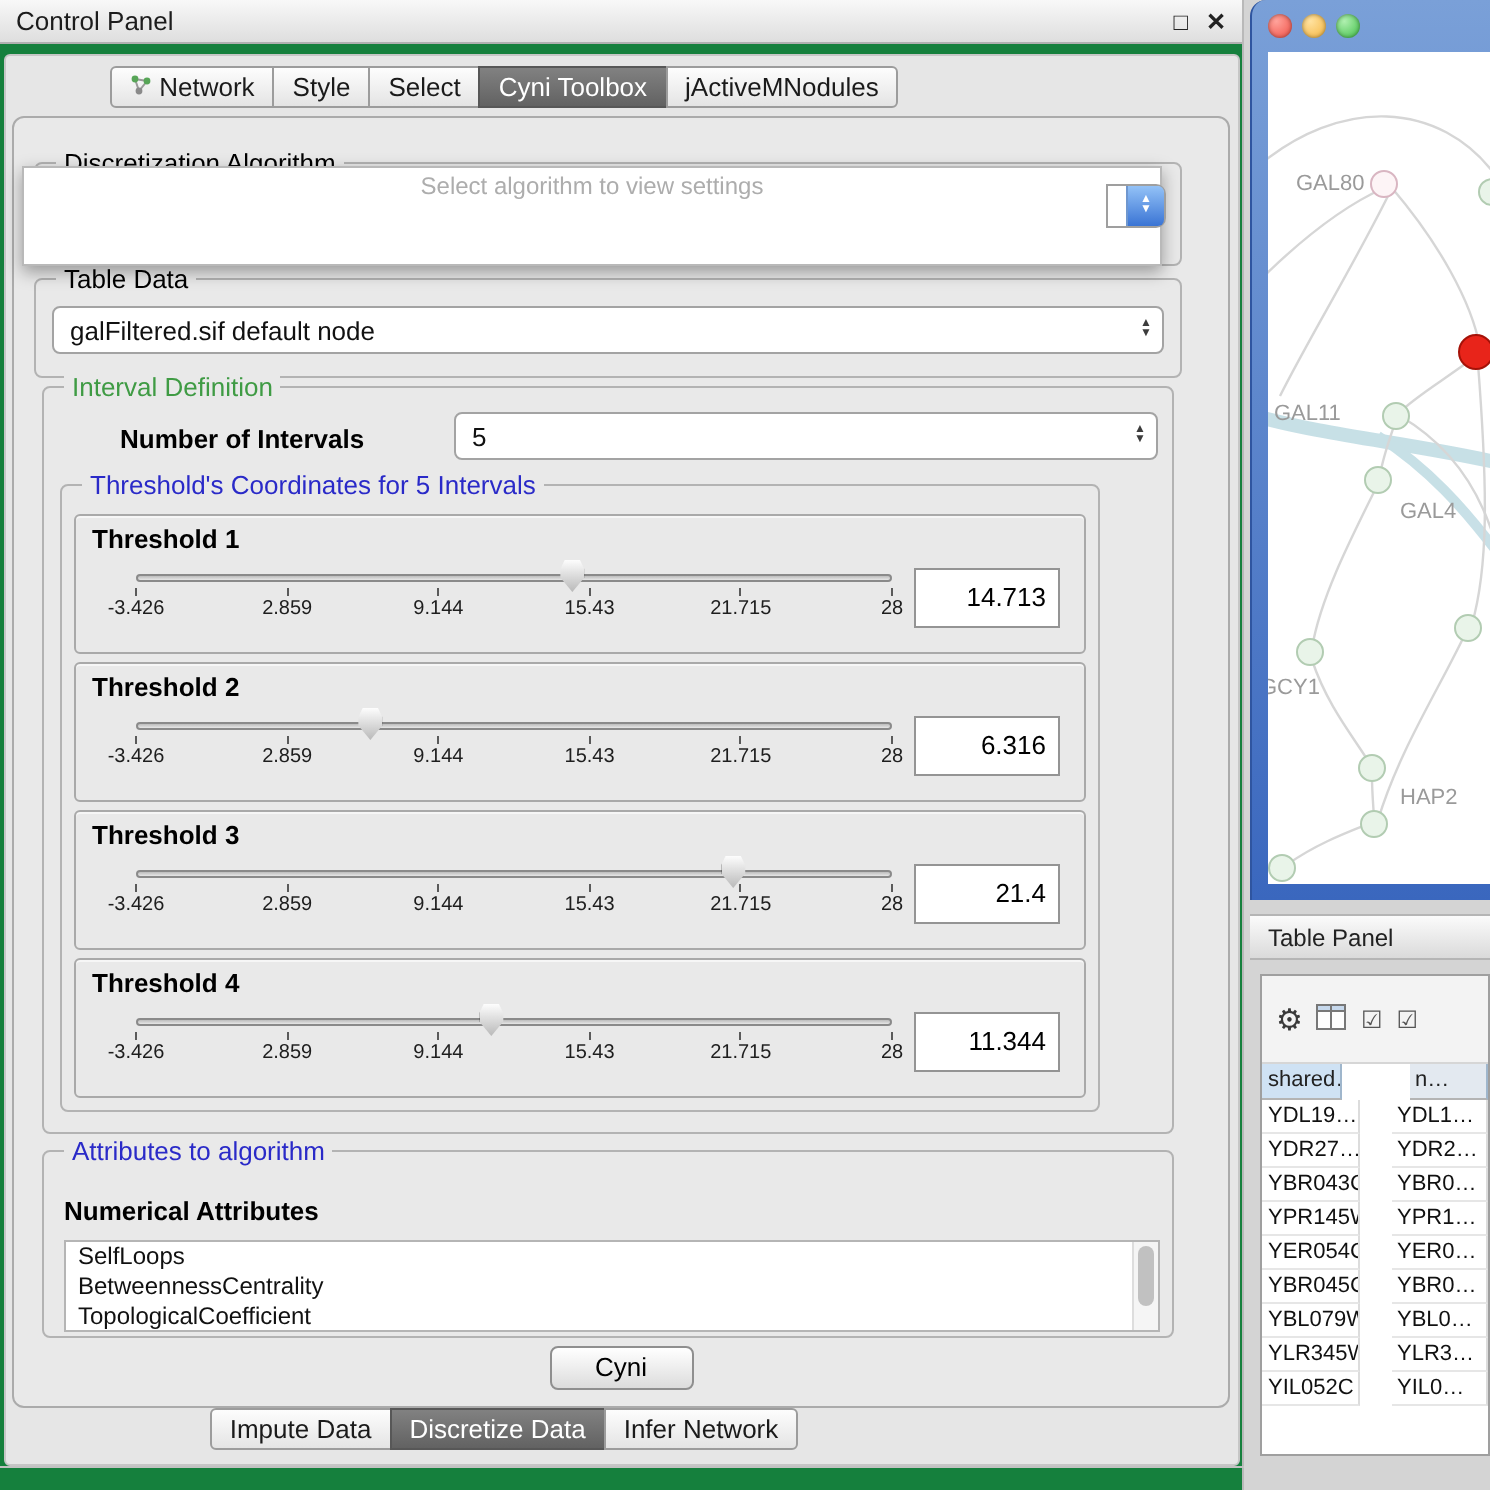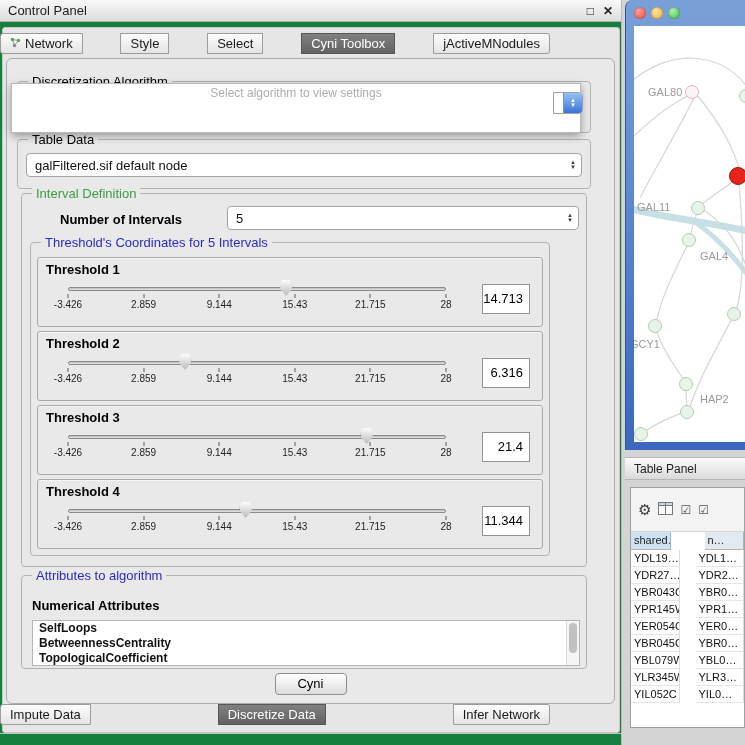--- a/index.html
+++ b/index.html
@@ -8,21 +8,21 @@
 
   
   .control-panel { position:absolute; left:0; top:0; width:622px; height:745px; background:#15803d; border-right:1px solid #b9b9b9; }
   .titlebar { position:absolute; top:0; left:0; width:100%; height:22px; background:linear-gradient(#f8f8f8,#dedede); border-bottom:1px solid #b0b0b0; display:flex; align-items:center; padding:0 8px; color:#1c1c1c; }
   .titlebar .spacer { flex:1; }
   .win-btn { font-size:12px; color:#222; margin-left:9px; cursor:default; }
   .win-btn.x { font-weight:bold; }
 
   .dock { position:absolute; left:2px; top:27px; width:618px; height:706px; border:1px solid #c6c6c6; border-radius:3px; background:#e6e6e6; }
 
-  .tabbar { position:absolute; left:0; width:550px; display:flex; justify-content:space-between; z-index:5; }
+  .tabbar { position:absolute; left:0; width:504px; display:flex; justify-content:center; z-index:5; }
   .tabbar.top { top:33px; }
   .tabbar.bottom { top:704px; }
   .tab { height:21px; padding:0 9px; font-size:13px; background:linear-gradient(#fdfdfd,#e4e4e4); border:1px solid #9c9c9c; margin-left:-1px; color:#1a1a1a; display:flex; align-items:center; gap:4px; white-space:nowrap; cursor:default; }
   .tab:first-child { border-radius:3px 0 0 3px; margin-left:0; }
   .tab:last-child { border-radius:0 3px 3px 0; }
   .tab.selected { background:linear-gradient(#818181,#626262); color:#fff; border-color:#575757; }
 
   .main-panel { position:absolute; left:6px; top:58px; width:609px; height:646px; background:#e9e9e9; border:1px solid #ababab; border-radius:6px; z-index:1; }
   .bottom-line { position:absolute; left:0; top:733px; width:622px; border-top:1px solid #c2c2c2; }
 
@@ -52,25 +52,25 @@
   .slider { position:absolute; left:0; right:72px; top:0; bottom:0; }
   .slider-inner { position:absolute; left:26px; right:20px; top:0; bottom:0;text-align:center; }
   .track { position:absolute; left:0; right:0; top:9px; height:4px; background:linear-gradient(#bdbdbd,#e6e6e6); border:1px solid #8a8a8a; border-radius:2px; }
   .thumb { position:absolute; top:2px; width:12px; height:16px; transform:translateX(-50%);
            background:linear-gradient(#fdfdfd,#b9b9b9);
            clip-path:polygon(0 28%,18% 0,82% 0,100% 28%,100% 55%,50% 100%,0 55%);
            filter:drop-shadow(0 0 1px rgba(0,0,0,.65)); }
   .scale { position:absolute; left:0; right:0; top:16px; height:20px; }
   .tick { position:absolute; top:0; width:1px; height:4px; background:#5a5a5a; transform:translateX(-50%); }
   .scale-label { position:absolute; top:5px; transform:translateX(-50%); font-size:10px; color:#1e1e1e; white-space:nowrap; }
-  .value-box { position:absolute; right:8px; top:6px; width:48px; height:30px; background:#fff; border:1px solid #949494; font-size:13px; line-height:28px; text-align:right; padding-right:6px; color:#000; }
+  .value-box { position:absolute; right:8px; top:6px; width:73px; height:30px; background:#fff; border:1px solid #949494; font-size:13px; line-height:28px; text-align:right; padding-right:6px; color:#000; }
 
   
   .attr-label { position:absolute; left:10px; top:22px; font-weight:bold; font-size:13px; color:#000; }
-  .attr-list { position:absolute; left:10px; top:44px; width:548px; height:46px; background:#fff; border:1px solid #b5b5b5; overflow:hidden;font-weight:bold; }
+  .attr-list { position:absolute; left:10px; top:44px; width:548px; height:46px; background:#fff; border:1px solid #b5b5b5; overflow:hidden; }
   .list-item { height:15px; line-height:15px; font-size:12px; padding-left:6px; color:#111; white-space:nowrap; }
   .vscroll { position:absolute; right:0; top:0; bottom:0; width:13px; background:#f5f5f5; border-left:1px solid #ddd; }
   .vscroll .thumb-bar { position:absolute; left:2px; top:2px; width:8px; height:30px; background:#c1c1c1; border-radius:4px; }
 
   .apply-btn { position:absolute; left:50%; transform:translateX(-50%); top:614px; width:72px; height:22px; background:linear-gradient(#ffffff,#dcdcdc); border:1px solid #8f8f8f; border-radius:4px; font-size:13px; color:#000; text-align:center; line-height:20px; cursor:default; }
 
   
   .net-window { position:absolute; left:625px; top:0; width:120px; height:450px; background:linear-gradient(#7aa0d8,#3a67be); border-radius:8px 0 0 0; border-left:1px solid #2f55a0; }
   .traffic { position:absolute; top:7px; left:8px; display:flex; gap:5px; }
   .light { width:12px; height:12px; border-radius:50%; box-shadow:inset 0 0 2px rgba(0,0,0,.45); }

